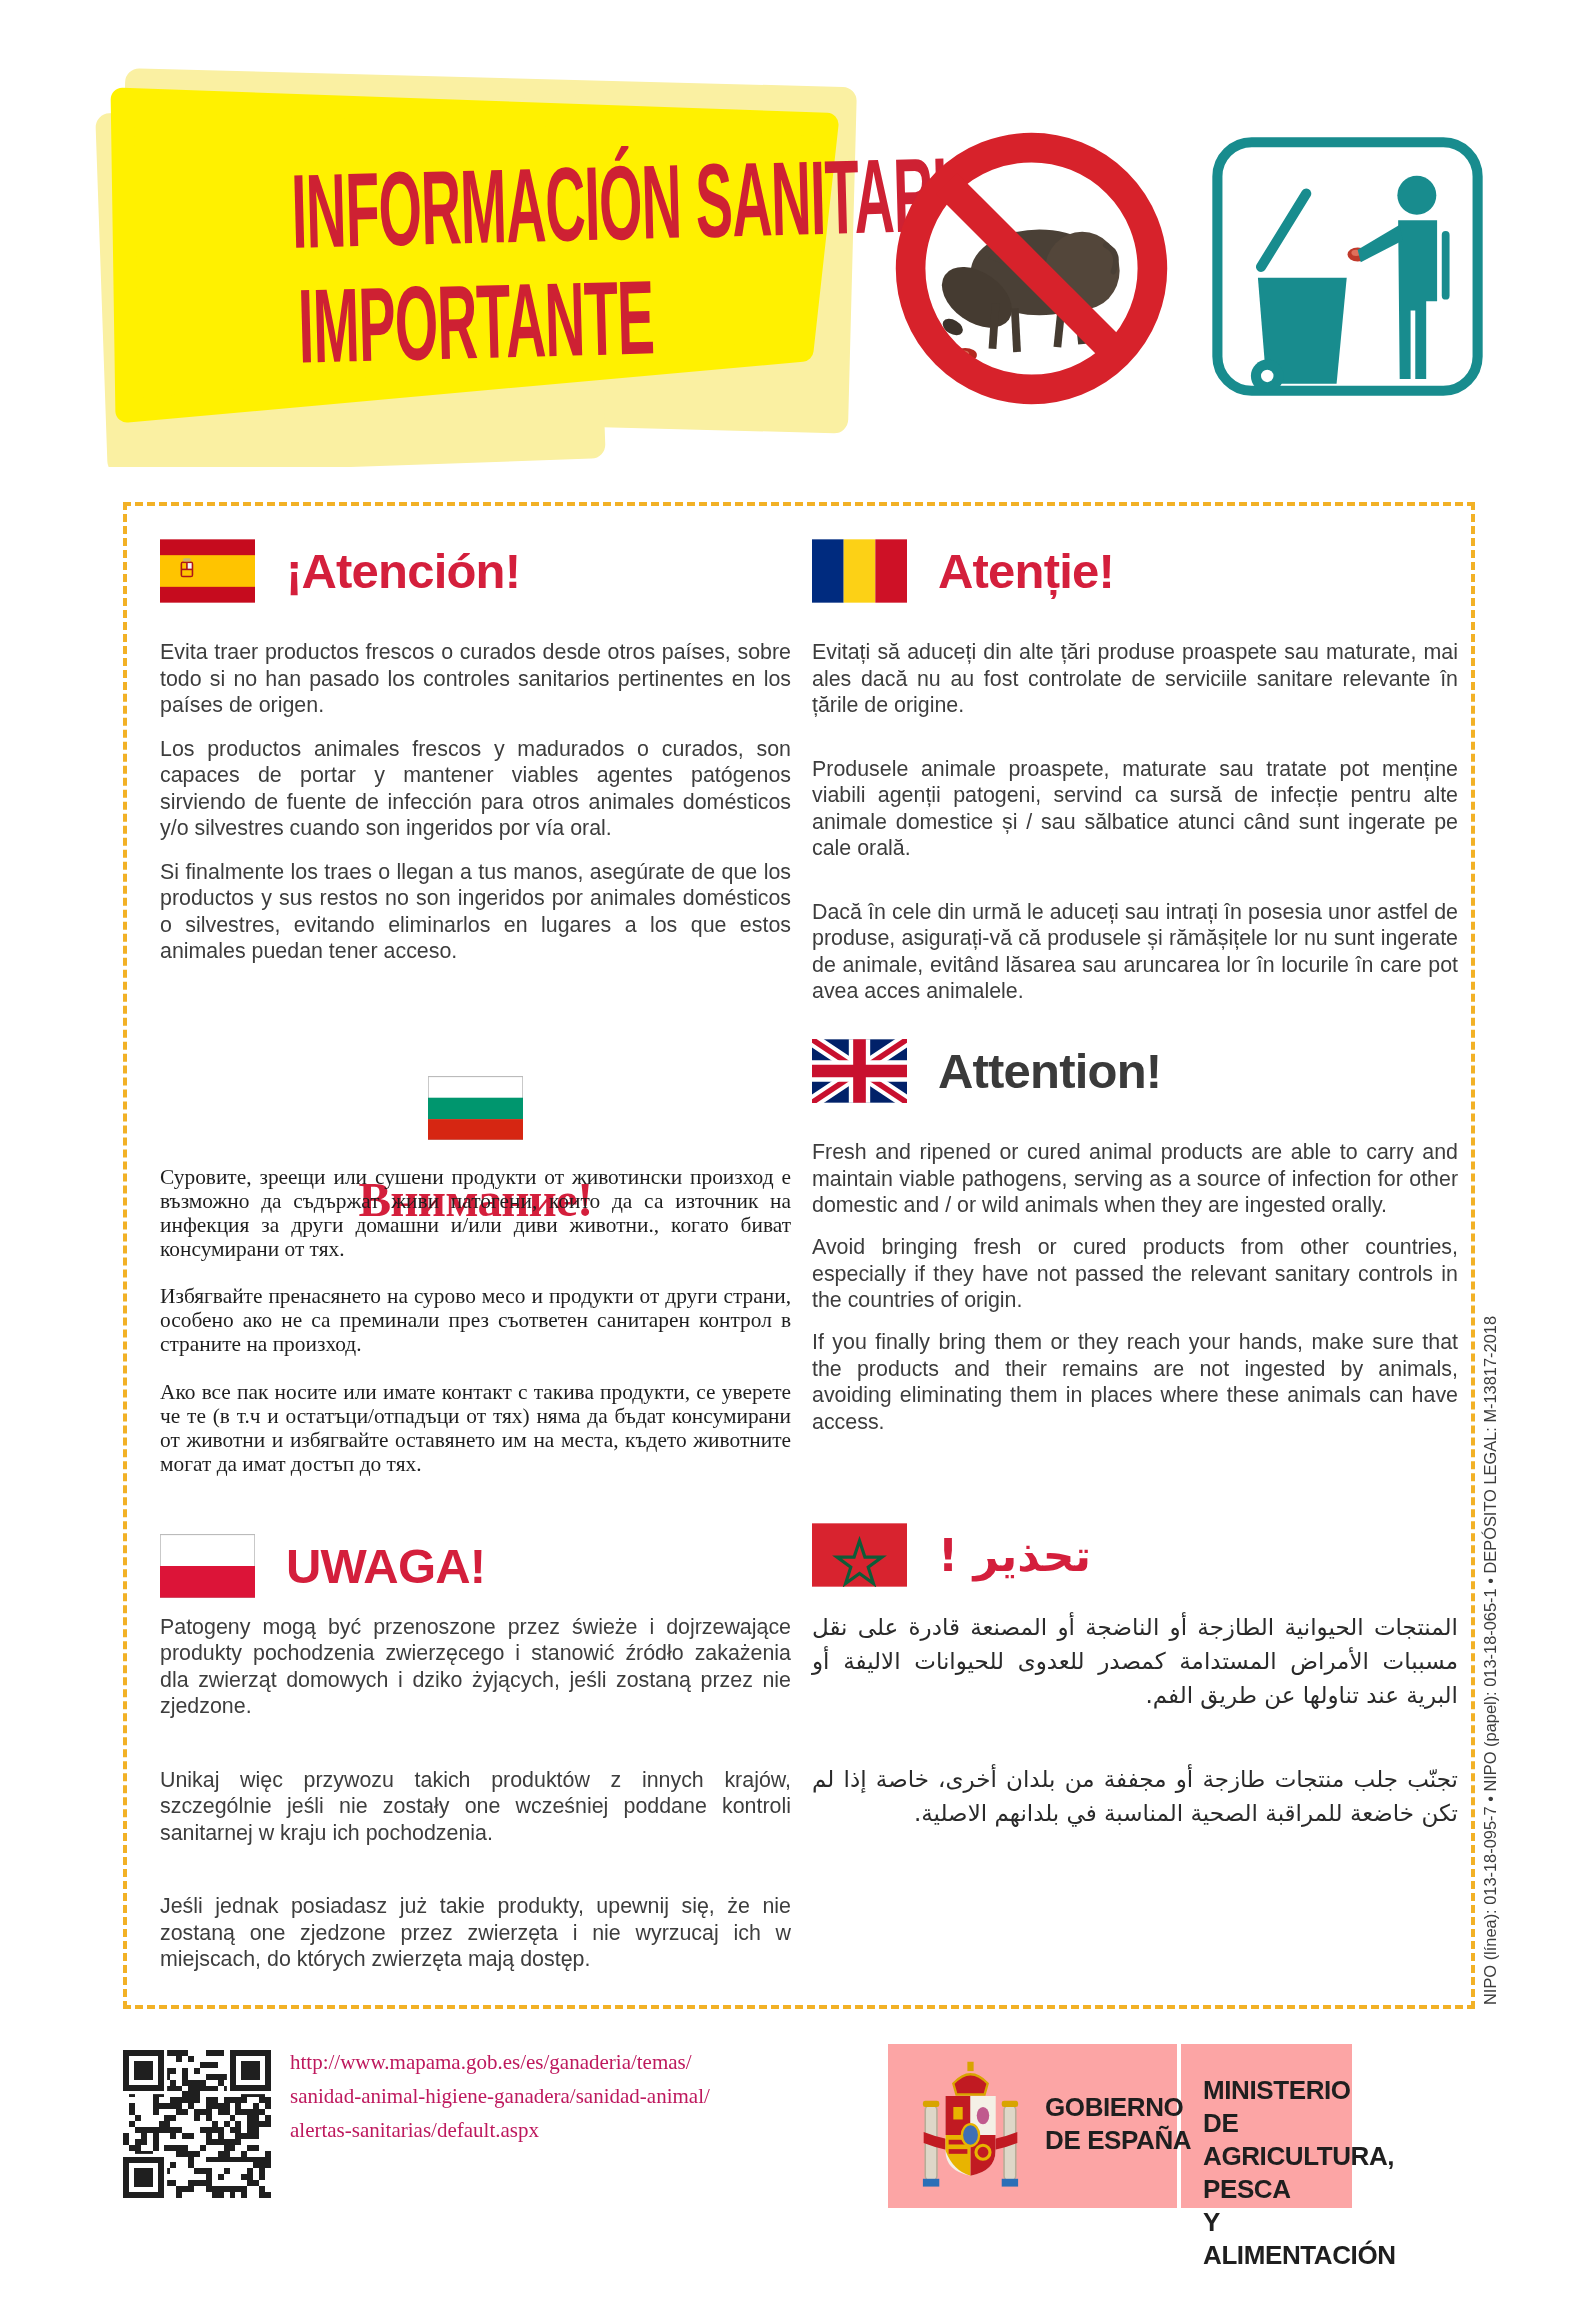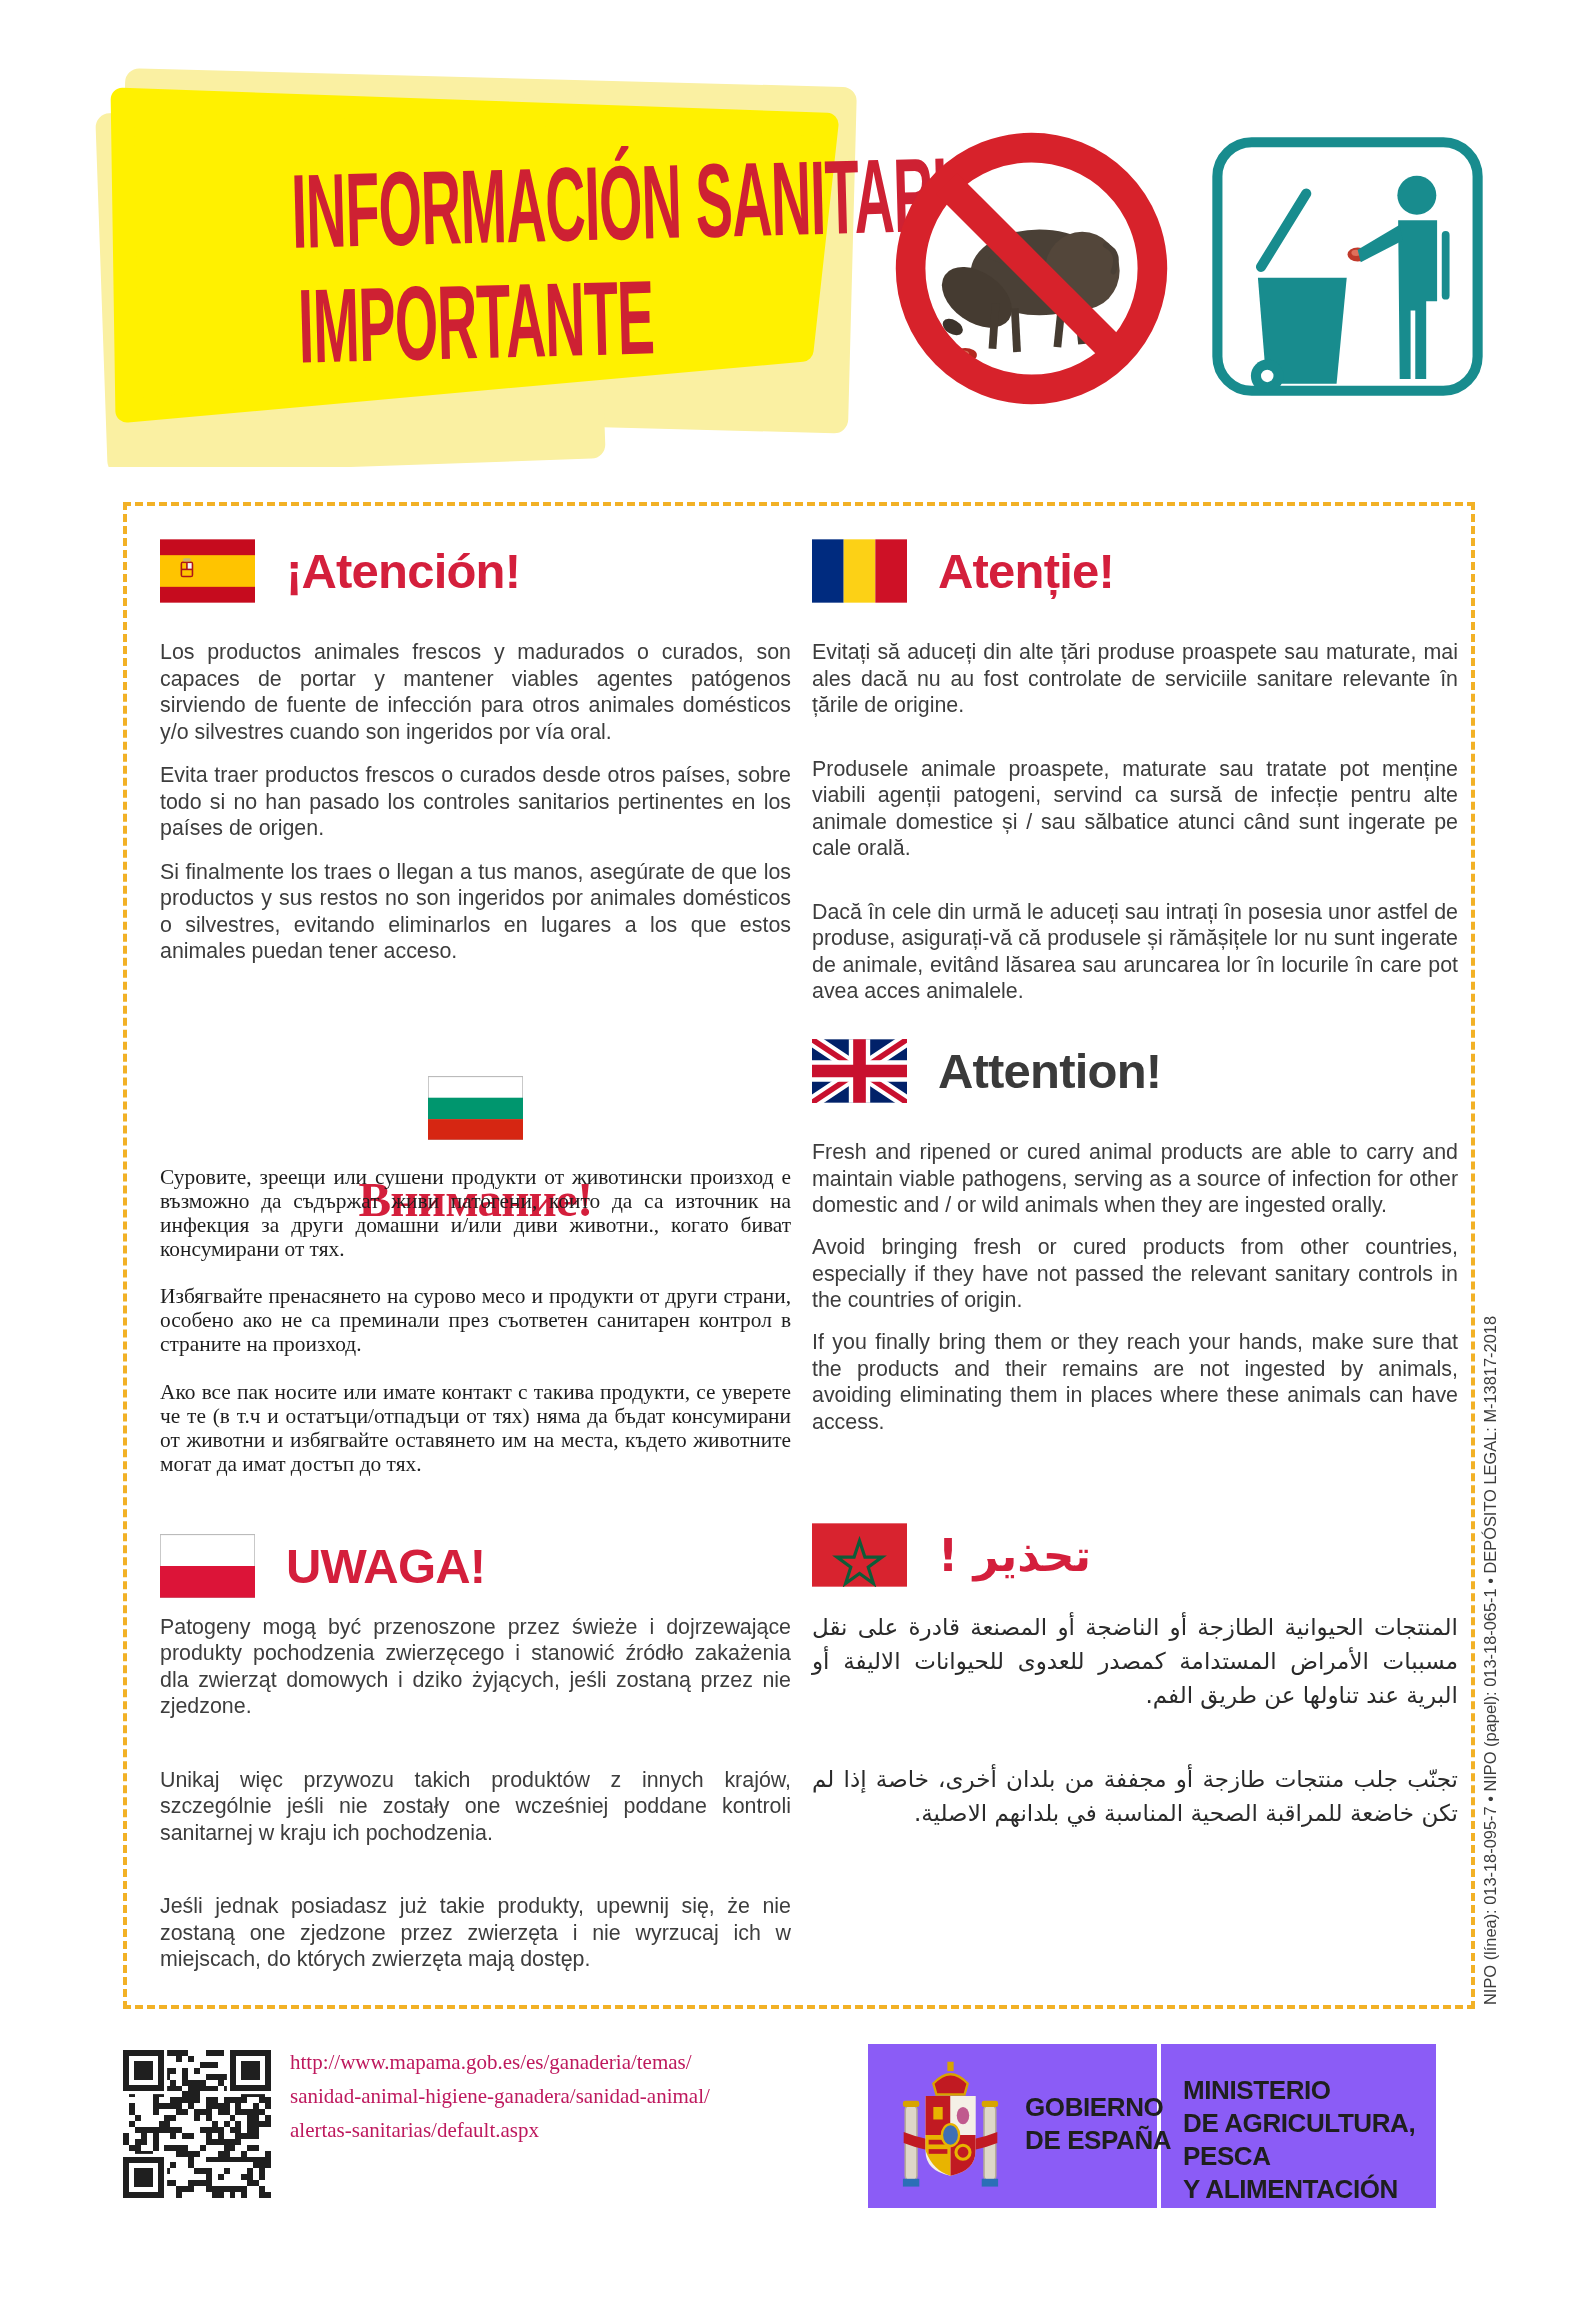--- a/index.html
+++ b/index.html
@@ -53,21 +53,21 @@
   #qr{position:absolute;left:123px;top:2050px;width:148px;height:148px;background:#fff;}
   #qr-grid{position:absolute;inset:0;display:grid;grid-template-columns:repeat(25,1fr);grid-template-rows:repeat(25,1fr);}
   #qr-grid i{background:#1f1f1f;}
   .finder{position:absolute;width:41px;height:41px;border:6.2px solid #1f1f1f;background:#fff;box-sizing:border-box;box-shadow:0 0 0 3.1px #fff;}
   .finder::after{content:'';position:absolute;inset:4.7px;background:#1f1f1f;}
   .finder.tl{left:0;top:0}.finder.tr{right:0;top:0}.finder.bl{left:0;bottom:0}
 
   #url-block{position:absolute;left:290px;top:2045px;font-family:"Liberation Serif","DejaVu Serif",serif;
       font-size:21px;line-height:34px;color:#be185d;}
 
-  #gov-box{position:absolute;left:868px;top:2044px;width:568px;height:164px;background:#8b5cf6;}
+  #gov-box{position:absolute;left:888px;top:2044px;width:464px;height:164px;background:#fca5a5;}
   #gov-divider{position:absolute;left:289px;top:0;width:3.9px;height:164px;background:#ffffff;}
   #coat-svg{position:absolute;left:31px;top:12.5px;width:103px;height:139px;}
   #gov-text{position:absolute;left:157px;top:47px;font-size:26px;font-weight:bold;color:#1f1f1f;line-height:33px;letter-spacing:-0.4px;}
   #ministry-text{position:absolute;left:315px;top:30px;font-size:26px;font-weight:bold;color:#1f1f1f;line-height:33px;letter-spacing:-0.4px;}
 </style>
 </head>
 <body>
 
 <div id="page">
 
@@ -133,22 +133,22 @@
               <rect x="26" y="28" width="16" height="20" rx="3" fill="#ad1519"></rect>
               <rect x="28" y="30" width="5" height="7" fill="#ffc400"></rect>
               <rect x="35" y="30" width="5" height="7" fill="#f5f5f5"></rect>
               <rect x="28" y="39" width="12" height="7" fill="#ffc400"></rect>
               <rect x="29" y="24" width="10" height="4" rx="2" fill="#c8b273"></rect>
             </g>
           </svg>
       </span>
       <h2 class="lang-title">¡Atención!</h2>
     </div>
+    <p>Evita traer productos frescos o curados desde otros países, sobre todo si no han pasado los controles sanitarios pertinentes en los países de origen.</p>
     <p>Los productos animales frescos y madurados o curados, son capaces de portar y mantener viables agentes patógenos sirviendo de fuente de infección para otros animales domésticos y/o silvestres cuando son ingeridos por vía oral.</p>
-    <p>Evita traer productos frescos o curados desde otros países, sobre todo si no han pasado los controles sanitarios pertinentes en los países de origen.</p>
     <p>Si finalmente los traes o llegan a tus manos, asegúrate de que los productos y sus restos no son ingeridos por animales domésticos o silvestres, evitando eliminarlos en lugares a los que estos animales puedan tener acceso.</p>
   </section>
 
   <section class="lang" id="sec-ro">
     <div class="lang-head">
       <span class="flag">
         <svg viewBox="0 0 120 80">
             <rect width="40" height="80" fill="#002b7f"></rect>
             <rect x="40" width="40" height="80" fill="#fcd116"></rect>
             <rect x="80" width="40" height="80" fill="#ce1126"></rect>

